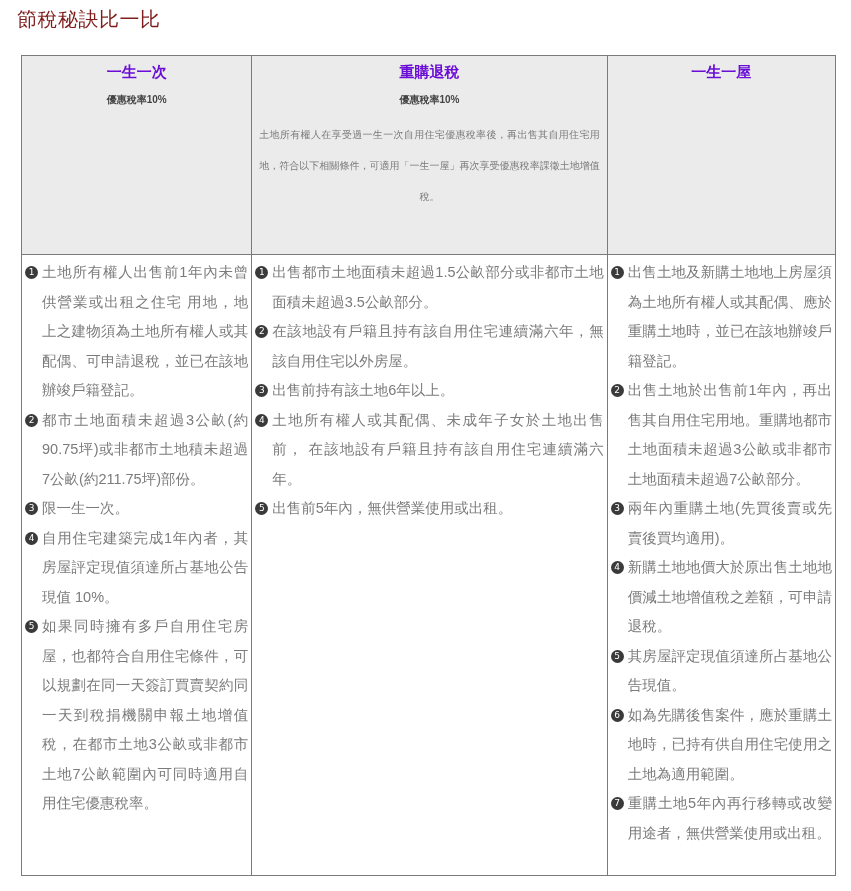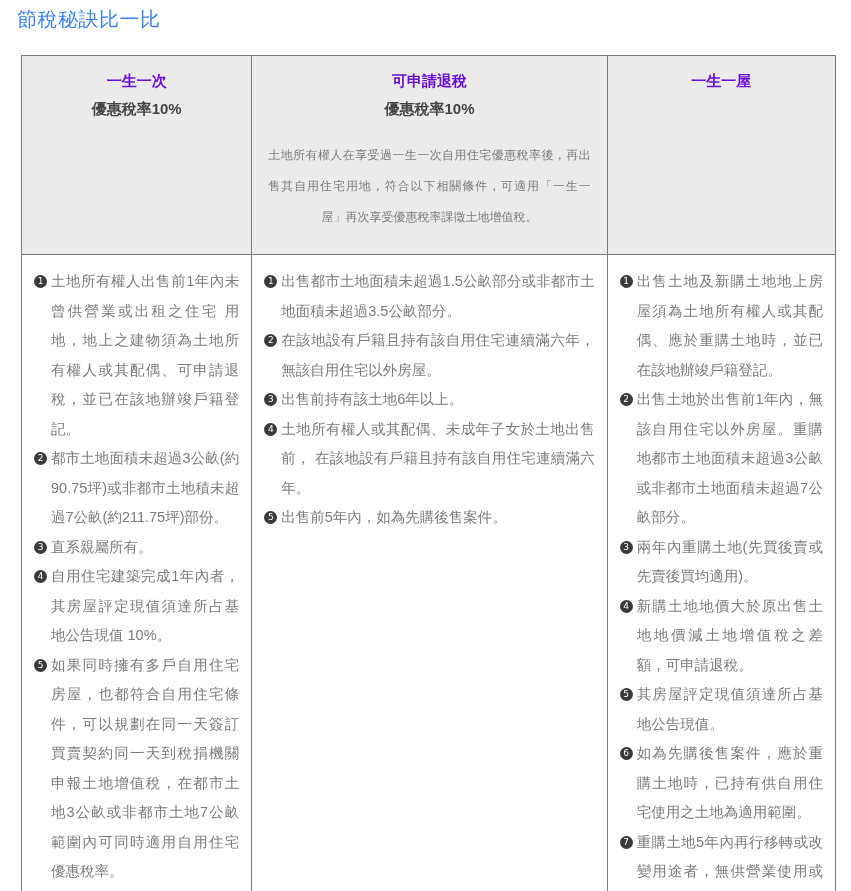--- a/index.html
+++ b/index.html
@@ -18,37 +18,37 @@
     width: 851px;
     height: 891px;
     box-sizing: border-box;
   }
   .page-title {
     position: absolute;
     left: 17px;
     top: 5px;
     font-size: 20px;
     line-height: 28px;
-    color: #3b82f6;
+    color: #7f1d1d;
     font-weight: 400;
     letter-spacing: 0.5px;
     white-space: nowrap;
   }
   .compare-table {
     position: absolute;
     left: 21px;
     top: 55px;
     width: 815px;
     border-collapse: collapse;
     table-layout: fixed;
   }
   .compare-table td {
     border: 1px solid #7a7a7a;
     vertical-align: top;
-    padding: 12px;
+    padding: 3px;
   }
   .col-1 { width: 230px; }
   .col-2 { width: 355px; }
   .col-3 { width: 228px; }
 
   
   .head-cell {
     background: #ebebeb;
     height: 199px;
     vertical-align: middle;
@@ -60,33 +60,33 @@
   }
   .head-title {
     color: #6a0dd6;
     font-size: 15px;
     font-weight: bold;
     line-height: 26px;
     text-align: center;
   }
   .head-rate {
     color: #444444;
-    font-size: 15px;
+    font-size: 10px;
     font-weight: bold;
     line-height: 26px;
     text-align: center;
     margin-top: 2px;
   }
   .head-desc {
     color: #7b7b7b;
-    font-size: 12px;
+    font-size: 10px;
     line-height: 31px;
     text-align: justify;
     text-align-last: center;
-    margin-top: 18px;
+    margin-top: 6px;
     padding: 0 4px;
   }
 
   
   .body-cell {
     background: #ffffff;
     padding: 7px 6px 10px 6px;
     box-sizing: border-box;
     height: 621px;
   }
@@ -134,51 +134,51 @@
       <col class="col-2">
       <col class="col-3">
     </colgroup>
     <tbody>
       <tr>
         <td class="head-cell centered">
           <div class="head-title">一生一次</div>
           <div class="head-rate">優惠稅率10%</div>
         </td>
         <td class="head-cell">
-          <div class="head-title">可申請退稅</div>
+          <div class="head-title">重購退稅</div>
           <div class="head-rate">優惠稅率10%</div>
           <div class="head-desc">土地所有權人在享受過一生一次自用住宅優惠稅率後，再出售其自用住宅用地，符合以下相關條件，可適用「一生一屋」再次享受優惠稅率課徵土地增值稅。</div>
         </td>
         <td class="head-cell centered">
           <div class="head-title">一生一屋</div>
         </td>
       </tr>
       <tr>
         <td class="body-cell">
           <ol class="items">
               <li><span class="num">1</span><span>土地所有權人出售前1年內未曾供營業或出租之住宅 用地，地上之建物須為土地所有權人或其配偶、可申請退稅，並已在該地辦竣戶籍登記。</span></li>
               <li><span class="num">2</span><span>都市土地面積未超過3公畝(約90.75坪)或非都市土地積未超過7公畝(約211.75坪)部份。</span></li>
-              <li><span class="num">3</span><span>直系親屬所有。</span></li>
+              <li><span class="num">3</span><span>限一生一次。</span></li>
               <li><span class="num">4</span><span>自用住宅建築完成1年內者，其房屋評定現值須達所占基地公告現值 10%。</span></li>
               <li><span class="num">5</span><span>如果同時擁有多戶自用住宅房屋，也都符合自用住宅條件，可以規劃在同一天簽訂買賣契約同一天到稅捐機關申報土地增值稅，在都市土地3公畝或非都市土地7公畝範圍內可同時適用自用住宅優惠稅率。</span></li>
             </ol>
         </td>
         <td class="body-cell">
           <ol class="items">
               <li><span class="num">1</span><span>出售都市土地面積未超過1.5公畝部分或非都市土地面積未超過3.5公畝部分。</span></li>
               <li><span class="num">2</span><span>在該地設有戶籍且持有該自用住宅連續滿六年，無該自用住宅以外房屋。</span></li>
               <li><span class="num">3</span><span>出售前持有該土地6年以上。</span></li>
               <li><span class="num">4</span><span>土地所有權人或其配偶、未成年子女於土地出售前， 在該地設有戶籍且持有該自用住宅連續滿六年。</span></li>
-              <li><span class="num">5</span><span>出售前5年內，如為先購後售案件。</span></li>
+              <li><span class="num">5</span><span>出售前5年內，無供營業使用或出租。</span></li>
             </ol>
         </td>
         <td class="body-cell">
           <ol class="items">
               <li><span class="num">1</span><span>出售土地及新購土地地上房屋須為土地所有權人或其配偶、應於重購土地時，並已在該地辦竣戶籍登記。</span></li>
-              <li><span class="num">2</span><span>出售土地於出售前1年內，無該自用住宅以外房屋。重購地都市土地面積未超過3公畝或非都市土地面積未超過7公畝部分。</span></li>
+              <li><span class="num">2</span><span>出售土地於出售前1年內，再出售其自用住宅用地。重購地都市土地面積未超過3公畝或非都市土地面積未超過7公畝部分。</span></li>
               <li><span class="num">3</span><span>兩年內重購土地(先買後賣或先賣後買均適用)。</span></li>
               <li><span class="num">4</span><span>新購土地地價大於原出售土地地價減土地增值稅之差額，可申請退稅。</span></li>
               <li><span class="num">5</span><span>其房屋評定現值須達所占基地公告現值。</span></li>
               <li><span class="num">6</span><span>如為先購後售案件，應於重購土地時，已持有供自用住宅使用之土地為適用範圍。</span></li>
               <li><span class="num">7</span><span>重購土地5年內再行移轉或改變用途者，無供營業使用或出租。</span></li>
             </ol>
         </td>
       </tr>
     </tbody>
   </table>

